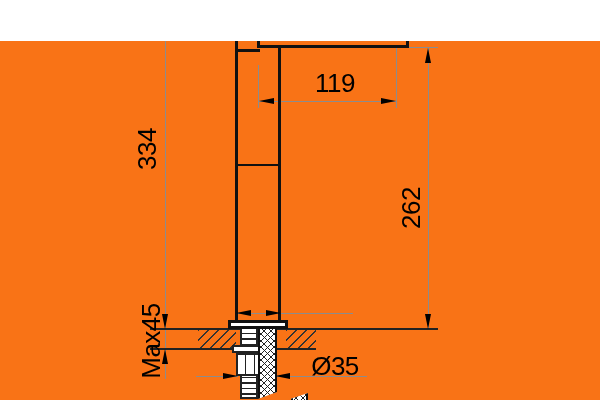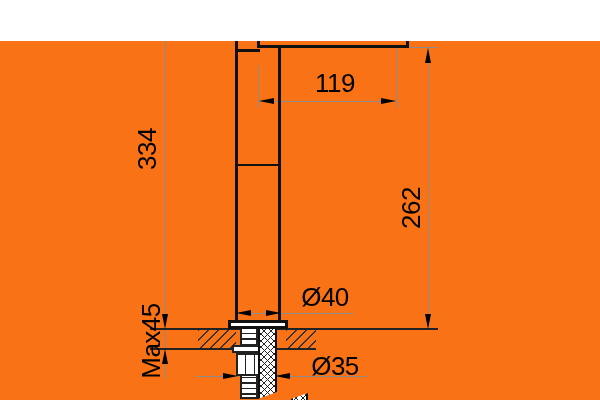--- a/index.html
+++ b/index.html
@@ -86,17 +86,16 @@
   <div class="arr arr-down" style="left:162px;top:273px;"></div>
   <div class="arr arr-up" style="left:162px;top:308px;"></div>
   <div class="arr arr-left" style="left:236px;top:269px;"></div>
   <div class="arr arr-right" style="left:266px;top:269px;"></div>
   <div class="arr arr-right" style="left:223px;top:332px;"></div>
   <div class="arr arr-left" style="left:275px;top:332px;"></div>
 
   <div class="dimtxt" style="left:335px;top:42px;">119</div>
   <div class="dimtxt rot" style="left:147px;top:108px;">334</div>
   <div class="dimtxt rot" style="left:411px;top:167px;">262</div>
-  <div class="dimtxt" style="left:325px;top:256px;">Ø40</div>
   <div class="dimtxt" style="left:335px;top:325px;">Ø35</div>
   <div class="dimtxt rot" style="left:151px;top:300px;">Max45</div>
 
 </div>
 
 </body></html>

